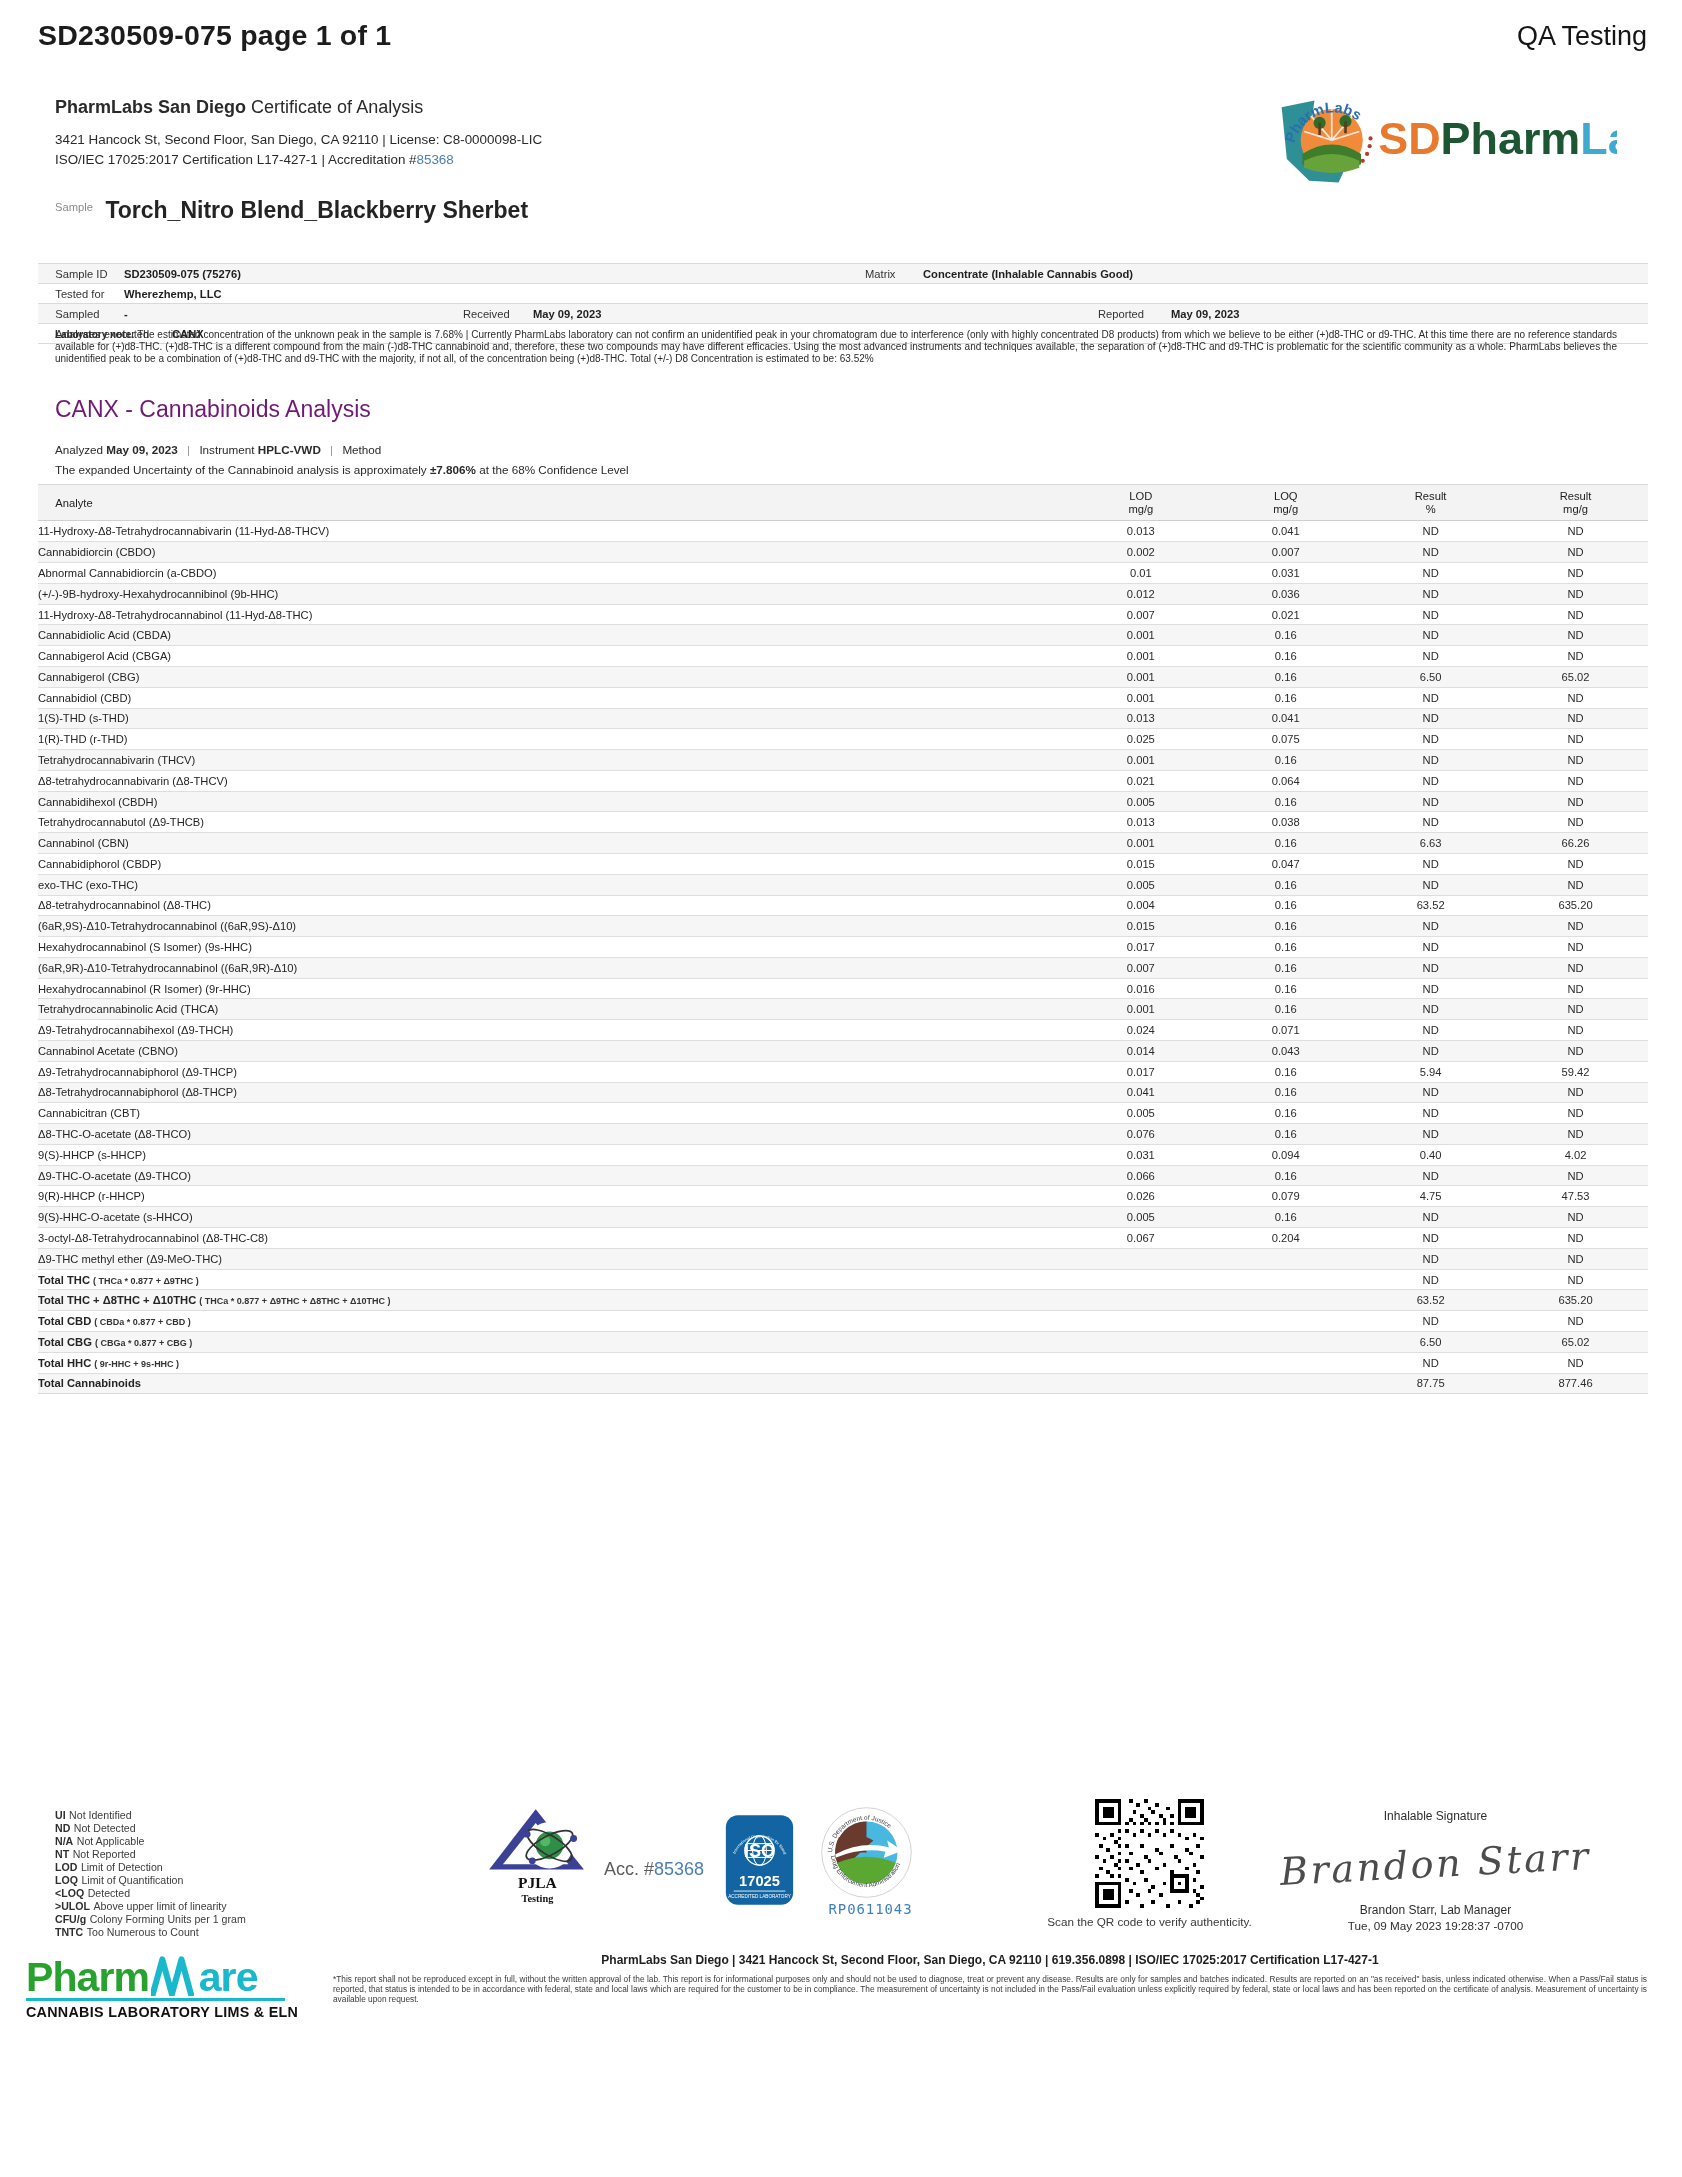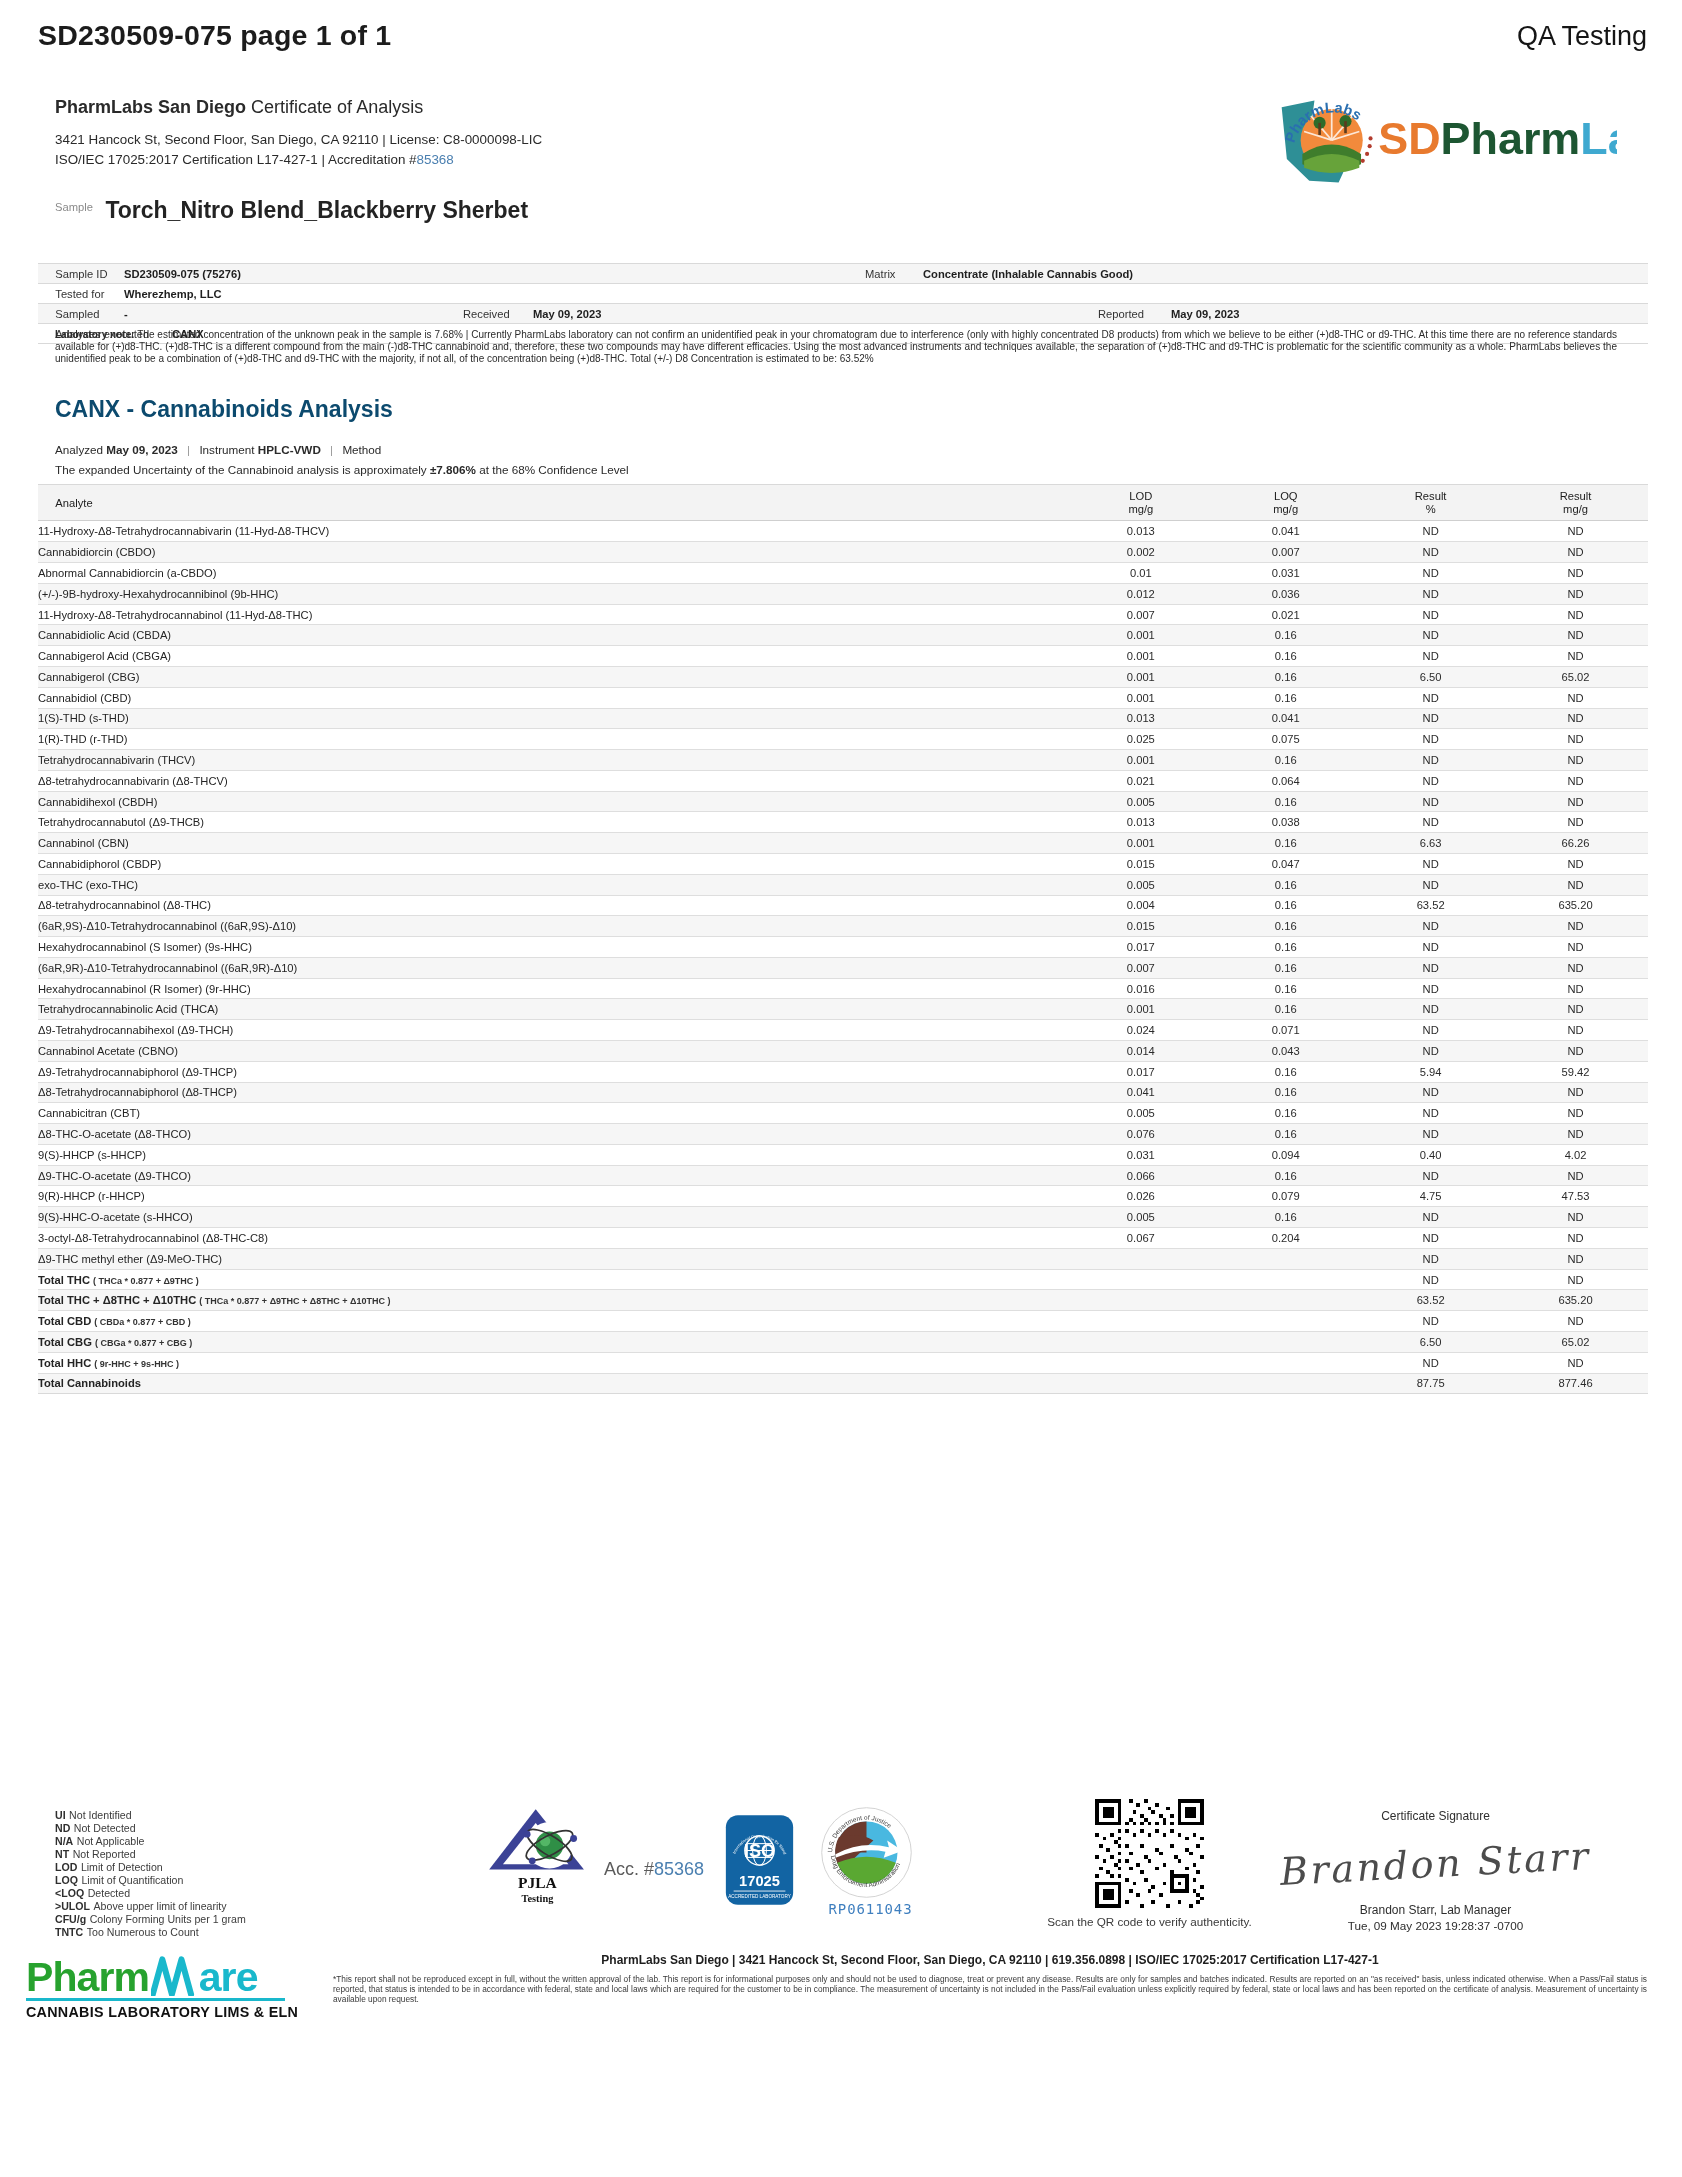--- a/index.html
+++ b/index.html
@@ -29,21 +29,21 @@
   .info-grid .info-row:last-child { border-bottom:0.9px solid #d9d9d9; }
   .info-row span { position:absolute; top:3.5px; white-space:nowrap; }
   .ilabel { color:#333; }
   .ivalue { font-weight:700; color:#1f1f1f; }
 
   
   .lab-note { position:absolute; left:55px; top:329px; width:1562px; font-size:10px; line-height:11.8px; color:#2b2b2b; text-align:justify; }
   .lab-note b { font-weight:700; }
 
   
-  .canx-title { position:absolute; left:55px; top:396px; font-size:23px; font-weight:700; color:#0c4a6e; }
+  .canx-title { position:absolute; left:55px; top:396px; font-size:23px; font-weight:400; color:#701a75; }
   .canx-meta  { position:absolute; left:55px; top:443px; font-size:11.7px; color:#2a2a2a; }
   .canx-meta b { font-weight:700; }
   .pipe { color:#9a9a9a; padding:0 6px; }
   .canx-unc { position:absolute; left:55px; top:463px; font-size:11.7px; color:#2a2a2a; }
   .canx-unc b { font-weight:700; }
 
   
   .canx-table-wrap { position:absolute; left:38px; top:484px; width:1610px; }
   table.canx { width:100%; border-collapse:collapse; table-layout:fixed; font-size:11.2px; }
   table.canx col.c-analyte { width:64%; }
@@ -904,21 +904,21 @@
           <rect x="19" y="28" width="1" height="1"></rect>
           <rect x="22" y="27" width="1" height="1"></rect>
           <rect x="25" y="28" width="1" height="1"></rect>
           <rect x="27" y="27" width="1" height="1"></rect>
       </g>
     </svg>
     <div class="qr-caption">Scan the QR code to verify authenticity.</div>
   </div>
 
   <div class="sig-block">
-    <div class="sig-heading">Certificate Signature</div>
+    <div class="sig-heading">Inhalable Signature</div>
     <div class="sig-script">Brandon Starr</div>
     <div class="sig-name">Brandon Starr, Lab Manager</div>
     <div class="sig-time">Tue, 09 May 2023 19:28:37 -0700</div>
   </div>
 
   <div class="footer-contact">PharmLabs San Diego | 3421 Hancock St, Second Floor, San Diego, CA 92110 | 619.356.0898 | ISO/IEC 17025:2017 Certification L17-427-1</div>
   <div class="footer-disclaimer">*This report shall not be reproduced except in full, without the written approval of the lab. This report is for informational purposes only and should not be used to diagnose, treat or prevent any disease. Results are only for samples and batches indicated. Results are reported on an "as received" basis, unless indicated otherwise. When a Pass/Fail status is reported, that status is intended to be in accordance with federal, state and local laws which are required for the customer to be in compliance. The measurement of uncertainty is not included in the Pass/Fail evaluation unless explicitly required by federal, state or local laws and has been reported on the certificate of analysis. Measurement of uncertainty is available upon request.</div>
 
   <div class="pharmware">
     <div class="pw-line1">

